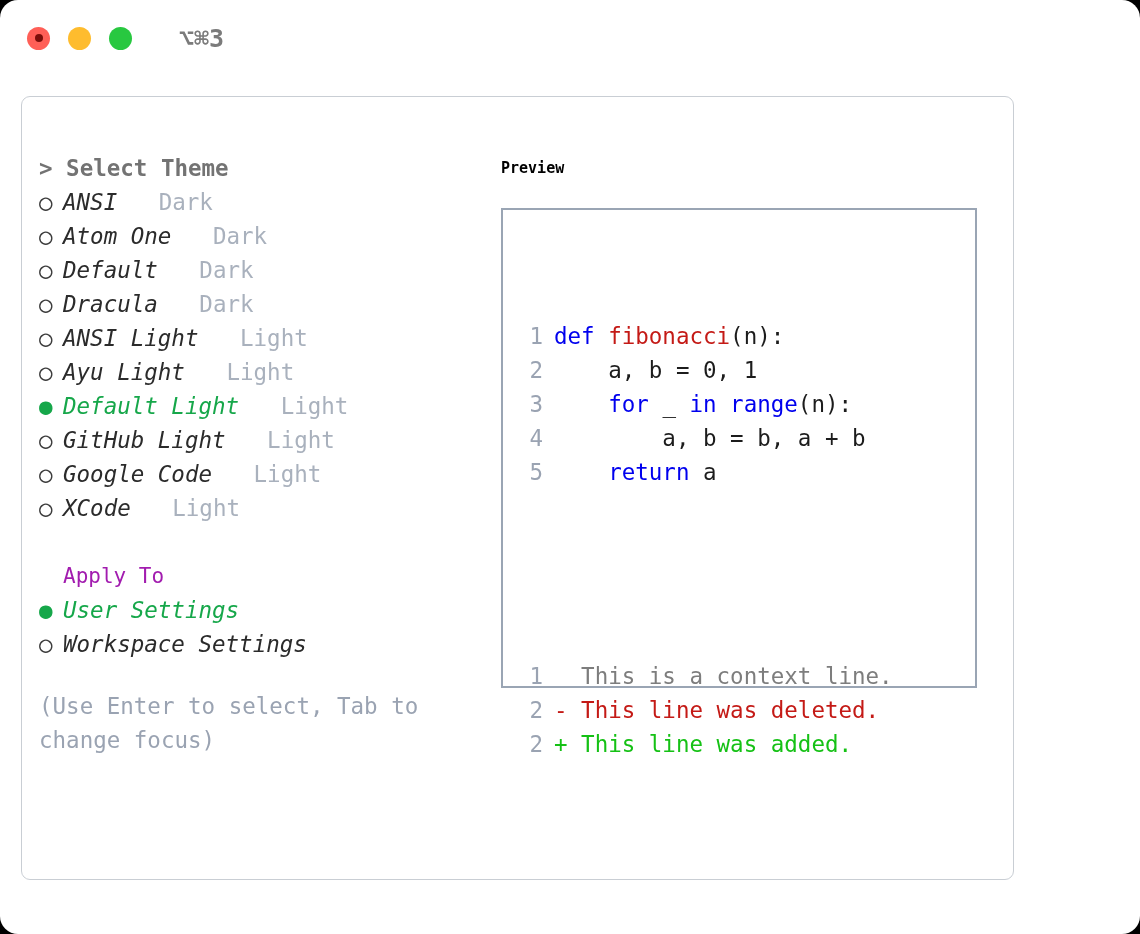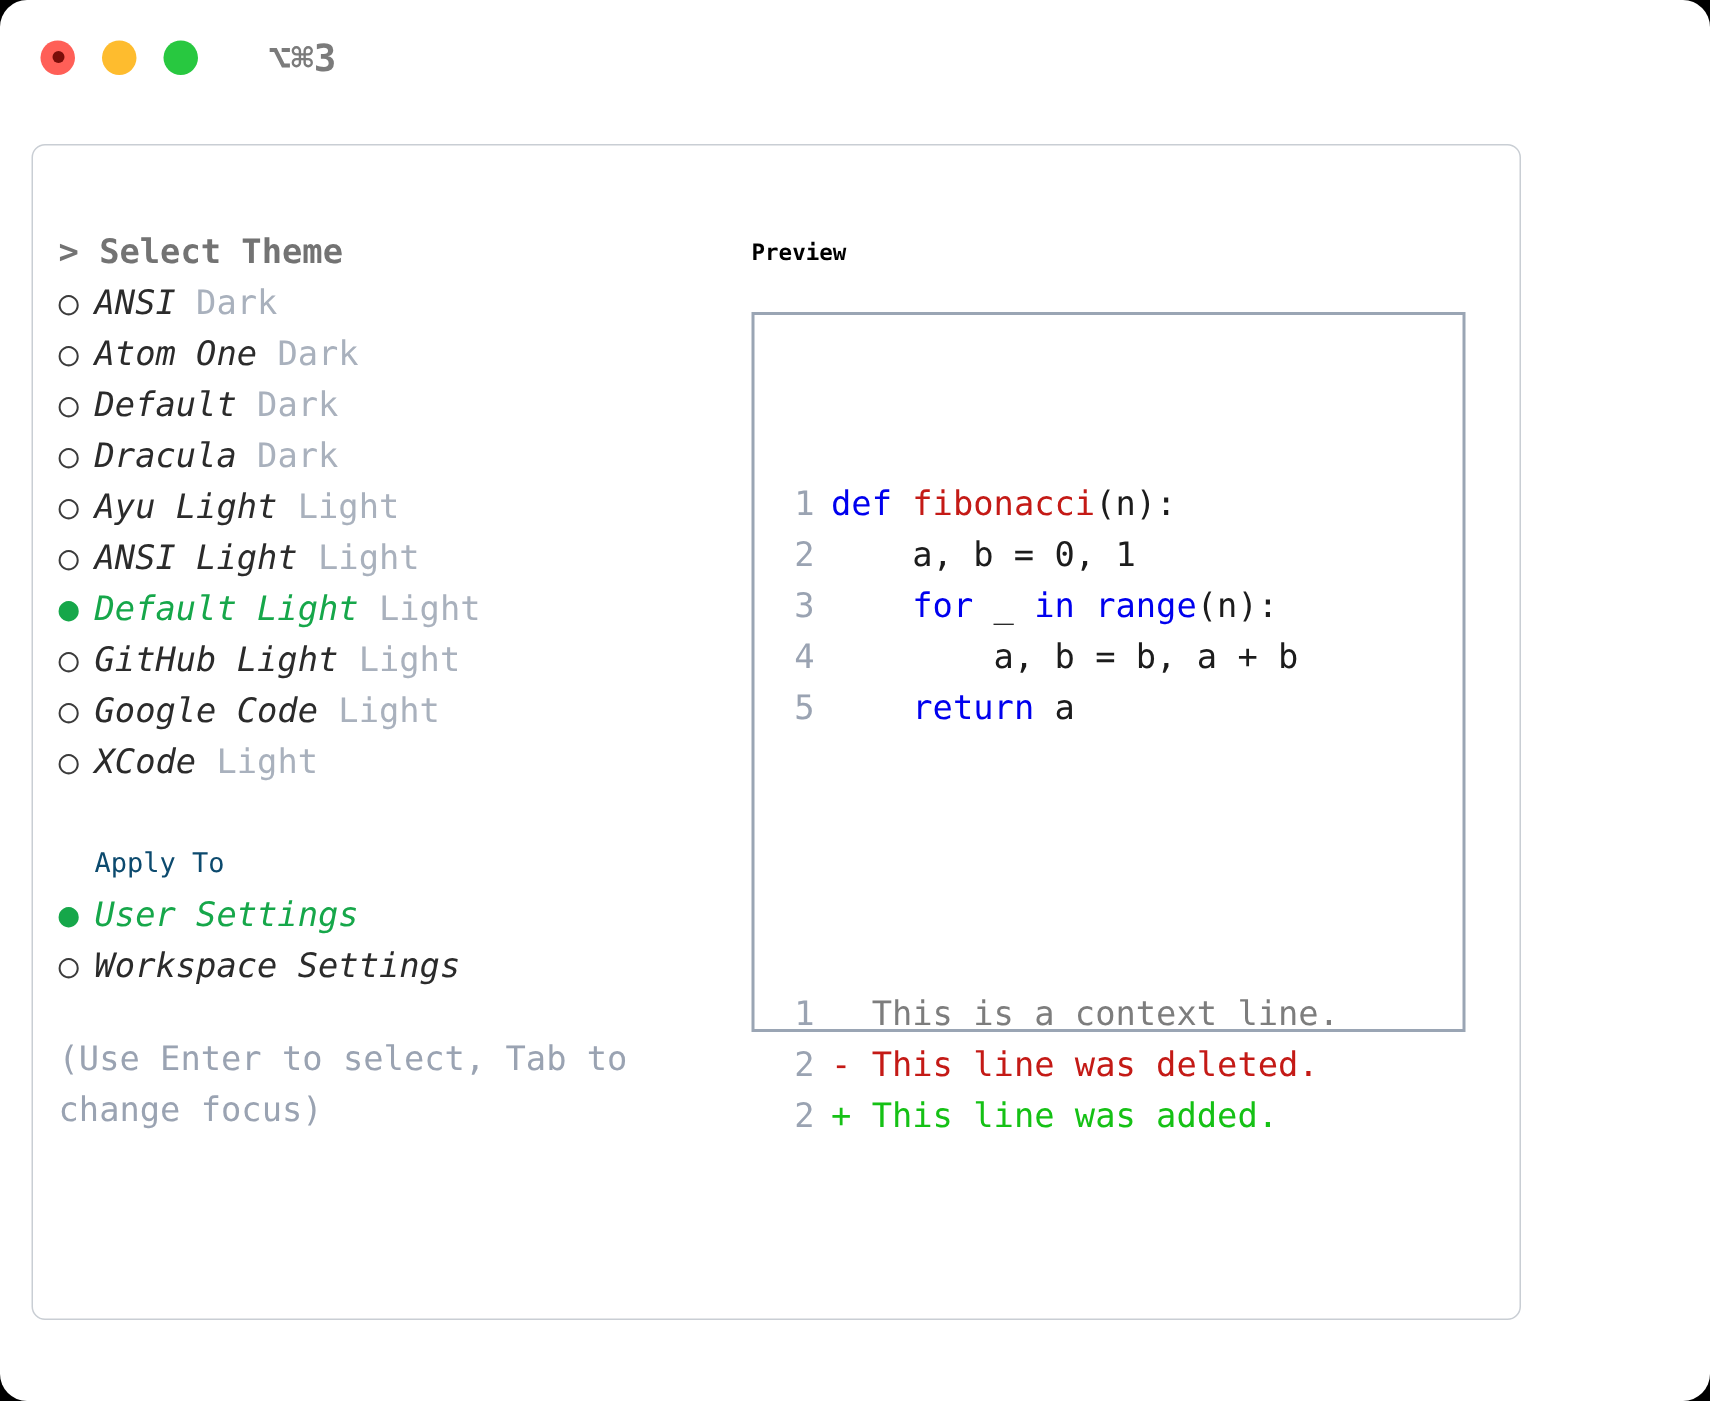--- a/index.html
+++ b/index.html
@@ -112,28 +112,28 @@
 
   .bullet {
     display: inline-block;
     width: 24px;
     color: #3b3b3b;
   }
   .bullet-sel { color: #16a74a; }
 
   .item-label { color: #2b2b2b; font-style: italic; }
   .item-label-sel { color: #16a74a; }
-  .item-cat   { color: #a9b1bd; }
+  .item-cat   { color: #a9b1bd; margin-left: 28px; }
 
   .spacer-row { height: 34px; }
 
   .section-head {
-    font-size: 18px;
-    line-height: 34px;
-    color: #0c4a6e;
+    font-size: 21px;
+    line-height: 34px;
+    color: #a21caf;
     white-space: pre;
     padding-left: 24px;
   }
 
   .hint {
     margin-top: 28px;
     font-size: 22.5px;
     line-height: 34px;
     color: #9aa3b2;
     width: 400px;
@@ -212,22 +212,22 @@
   <div class="panel">
     <div class="panel-inner">
 
       <div class="left-col">
         <div class="row header-row">&gt; Select Theme</div>
         <div id="theme-items">
             <div class="row"><span class="bullet">○</span><span class="item-label">ANSI</span><span class="item-cat"> Dark</span></div>
             <div class="row"><span class="bullet">○</span><span class="item-label">Atom One</span><span class="item-cat"> Dark</span></div>
             <div class="row"><span class="bullet">○</span><span class="item-label">Default</span><span class="item-cat"> Dark</span></div>
             <div class="row"><span class="bullet">○</span><span class="item-label">Dracula</span><span class="item-cat"> Dark</span></div>
+            <div class="row"><span class="bullet">○</span><span class="item-label">ANSI Light</span><span class="item-cat"> Light</span></div>
             <div class="row"><span class="bullet">○</span><span class="item-label">Ayu Light</span><span class="item-cat"> Light</span></div>
-            <div class="row"><span class="bullet">○</span><span class="item-label">ANSI Light</span><span class="item-cat"> Light</span></div>
             <div class="row"><span class="bullet bullet-sel">●</span><span class="item-label item-label-sel">Default Light</span><span class="item-cat"> Light</span></div>
             <div class="row"><span class="bullet">○</span><span class="item-label">GitHub Light</span><span class="item-cat"> Light</span></div>
             <div class="row"><span class="bullet">○</span><span class="item-label">Google Code</span><span class="item-cat"> Light</span></div>
             <div class="row"><span class="bullet">○</span><span class="item-label">XCode</span><span class="item-cat"> Light</span></div>
           </div>
 
         <div class="spacer-row"></div>
 
         <div class="section-head">Apply To</div>
         <div id="apply-options">

